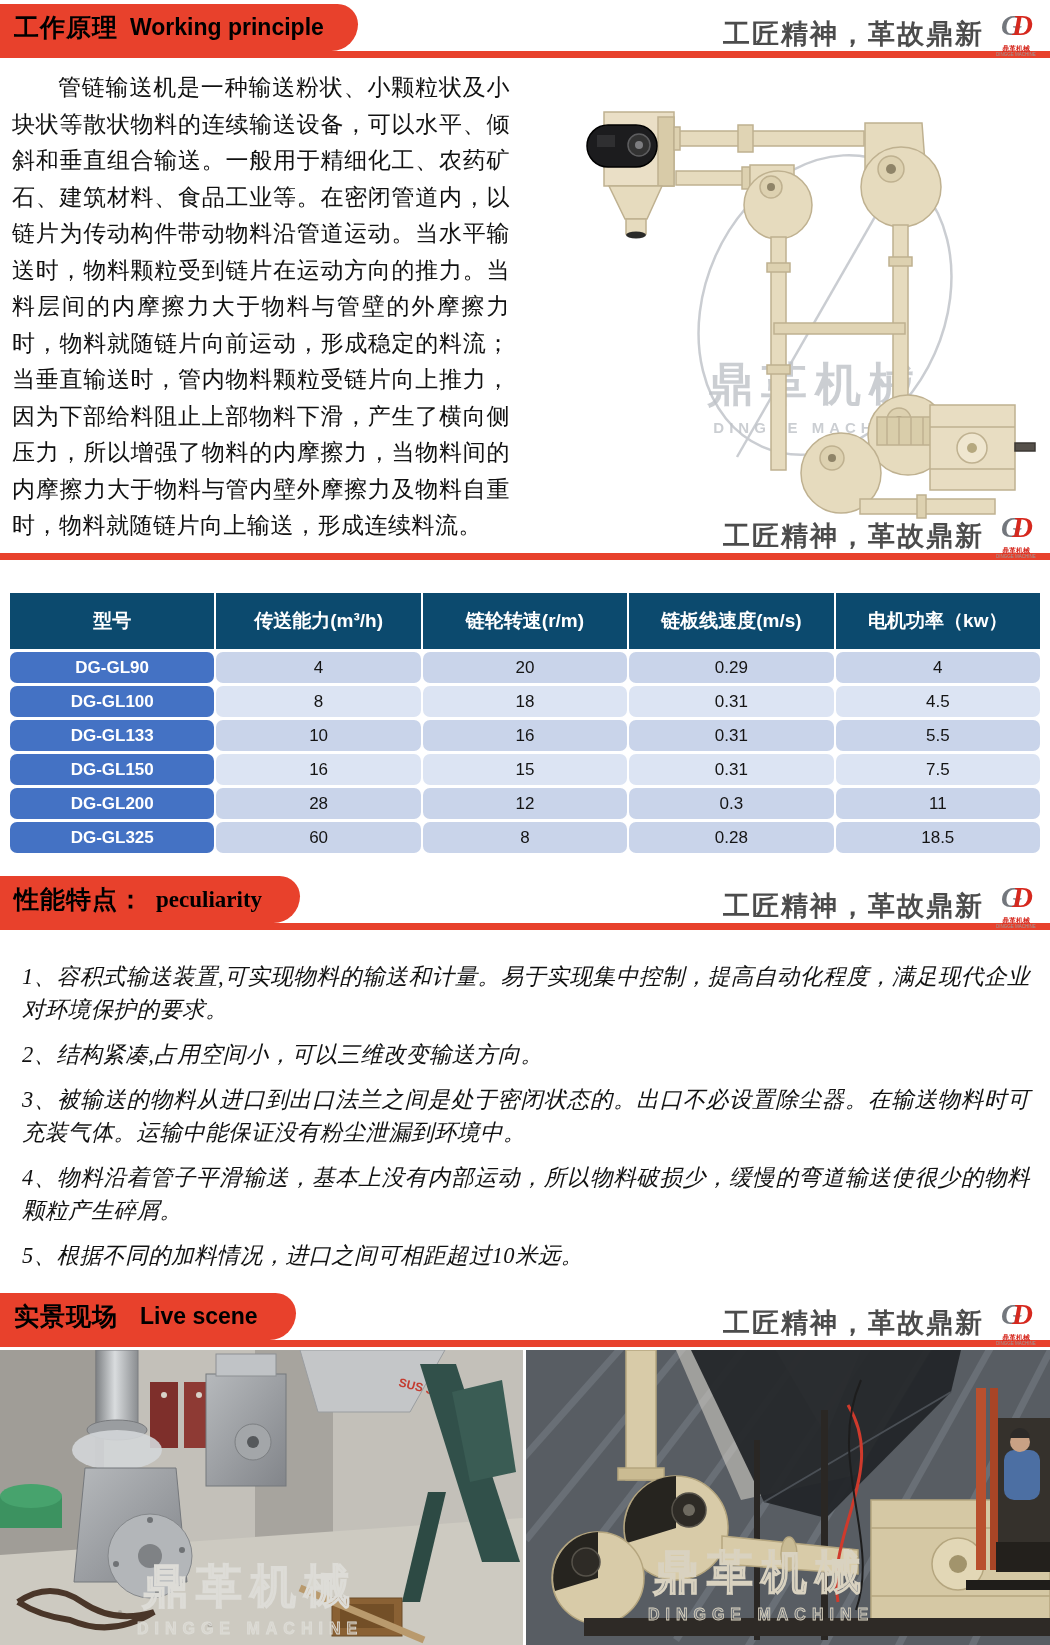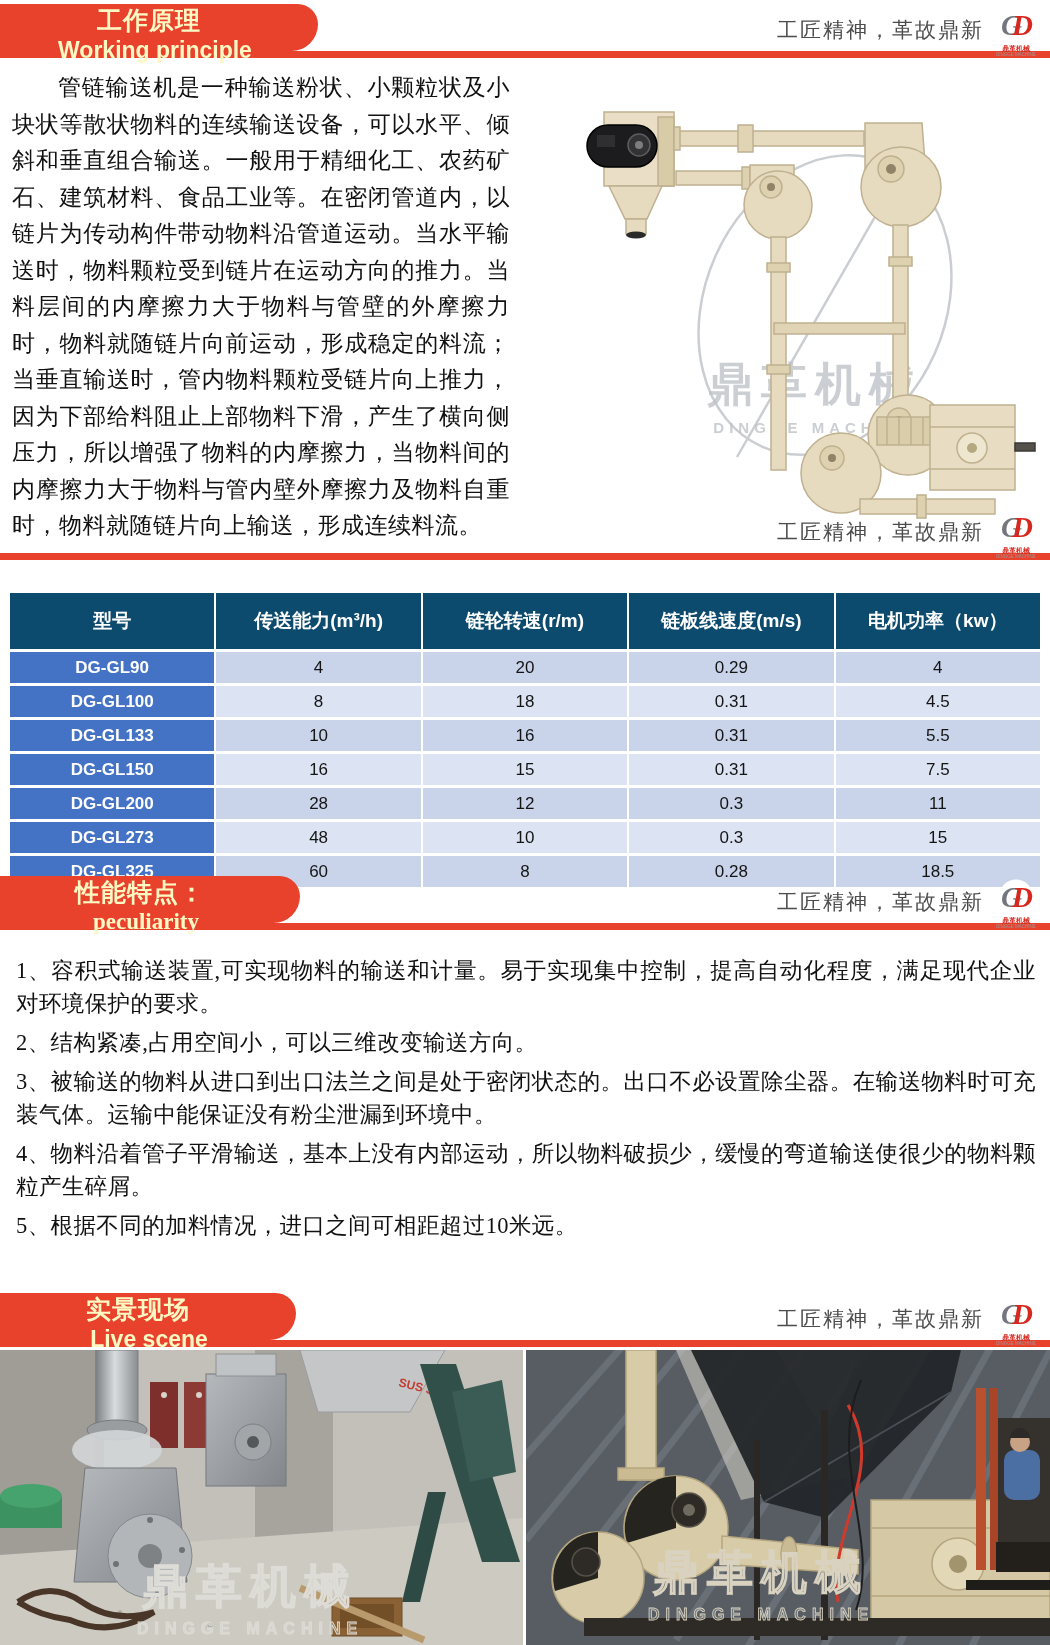--- a/index.html
+++ b/index.html
@@ -4,50 +4,50 @@
 <style>
   html,body{margin:0;padding:0;background:#ffffff;}
   .page{position:relative;width:1050px;height:1645px;background:#fff;overflow:hidden;
         font-family:"Liberation Serif","DejaVu Serif",serif;}
   
   .section-head{position:absolute;left:0;width:1050px;height:56px;}
   .red-line{position:absolute;left:0;top:47px;width:1050px;height:7px;background:#E8412C;}
   .pill{position:absolute;left:0;top:0;height:47px;background:#E8412C;
         border-radius:0 26px 34px 0;display:flex;align-items:center;
         padding:0 34px 0 14px;box-sizing:border-box;z-index:2;
-        font-family:"Liberation Sans","DejaVu Sans",sans-serif;color:#fef9c3;white-space:nowrap;flex-direction:column;}
+        font-family:"Liberation Sans","DejaVu Sans",sans-serif;color:#000000;white-space:nowrap;}
   .pill-cn{font-size:25px;font-weight:bold;letter-spacing:1px;}
   .pill-en{font-size:23px;font-weight:bold;margin-left:12px;}
   .head-1 .pill{min-width:318px;} .head-2 .pill{min-width:312px;}
   .head-3 .pill{min-width:300px;font-family:Liberation Serif, serif;} .head-4 .pill{min-width:296px;}
-  .tagline{position:absolute;right:66px;top:12px;font-size:21px;font-weight:normal;color:#4c4c4c;
+  .tagline{position:absolute;right:66px;top:12px;font-size:27px;font-weight:bold;color:#4c4c4c;
            font-family:"Liberation Sans","DejaVu Sans",sans-serif;letter-spacing:2px;}
   .logo-slot{position:absolute;right:10px;top:3px;width:48px;text-align:center;line-height:1;}
   .logo-cap-cn{display:block;font-size:7px;color:#D6281E;font-weight:bold;
                font-family:"Liberation Sans",sans-serif;margin-top:-1px;}
   .logo-cap-en{display:block;font-size:5px;color:#9a9a9a;
                font-family:"Liberation Sans",sans-serif;transform:scale(.9);}
   
   .intro-text{position:absolute;left:12px;top:70px;width:498px;font-size:23px;line-height:36.5px;
               color:#111;text-align:justify;text-indent:2em;letter-spacing:.5px;}
   .machine-figure{position:absolute;left:525px;top:65px;width:520px;height:470px;}
   
   .spec-table-wrap{position:absolute;left:8px;top:590px;width:1034px;}
   table.spec{width:100%;table-layout:fixed;border-collapse:separate;border-spacing:2px 3px;
              font-family:"Liberation Sans","DejaVu Sans",sans-serif;}
   table.spec th{background:#0c4a6e;color:#fff;font-size:19px;font-weight:bold;height:56px;
                 text-align:center;vertical-align:middle;padding:0 4px;}
-  table.spec td{height:29px;text-align:center;vertical-align:middle;font-size:17px;}
+  table.spec td{height:29px;text-align:center;vertical-align:middle;font-size:17px;border-radius:7px;}
   table.spec td.model{background:#4472C4;color:#fff;font-weight:bold;}
   table.spec td.even{background:#C9D4EA;color:#141414;}
   table.spec td.odd{background:#DCE4F3;color:#141414;}
   
   .features{position:absolute;left:10px;top:948px;width:1032px;font-size:22.5px;line-height:33px;
             color:#111;text-align:justify;letter-spacing:.4px;}
-  .feature-item{margin:6px;}
+  .feature-item{margin:12px;font-style:italic;}
   
   .photo{position:absolute;top:1350px;height:295px;}
   .photo-left{left:0;width:523px;}
   .photo-right{left:526px;width:524px;}
 </style>
 </head>
 <body>
 
 <div class="page">
 
@@ -199,27 +199,20 @@
             <td class="odd">15</td>
             <td class="odd">0.31</td>
             <td class="odd">7.5</td>
           </tr>
           <tr>
             <td class="model">DG-GL200</td>
             <td class="even">28</td>
             <td class="even">12</td>
             <td class="even">0.3</td>
             <td class="even">11</td>
-          </tr>
-          <tr>
-            <td class="model">DG-GL273</td>
-            <td class="odd">48</td>
-            <td class="odd">10</td>
-            <td class="odd">0.3</td>
-            <td class="odd">15</td>
           </tr>
           <tr>
             <td class="model">DG-GL325</td>
             <td class="even">60</td>
             <td class="even">8</td>
             <td class="even">0.28</td>
             <td class="even">18.5</td>
           </tr>
         </tbody>
     </table>

